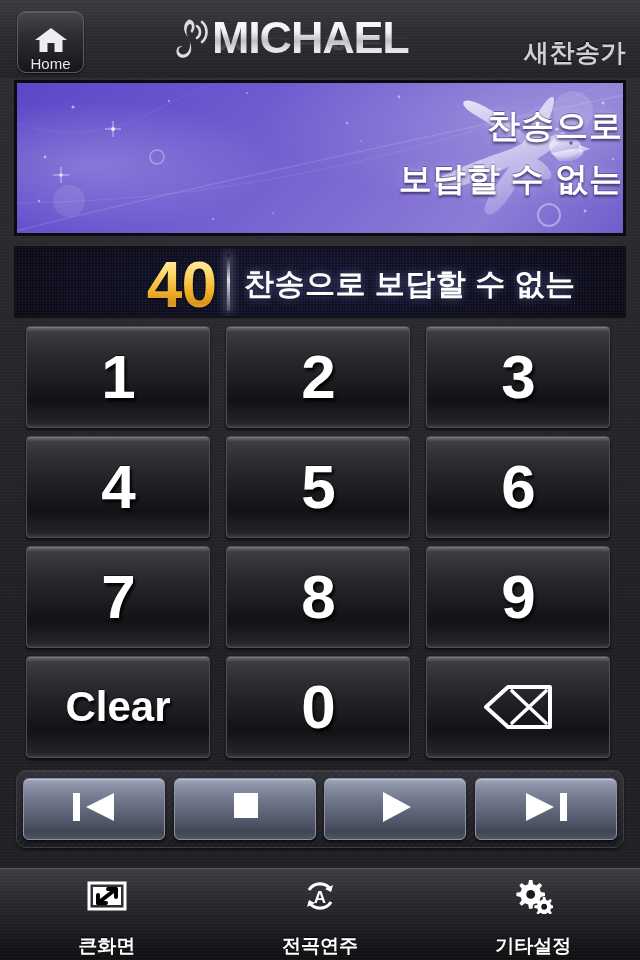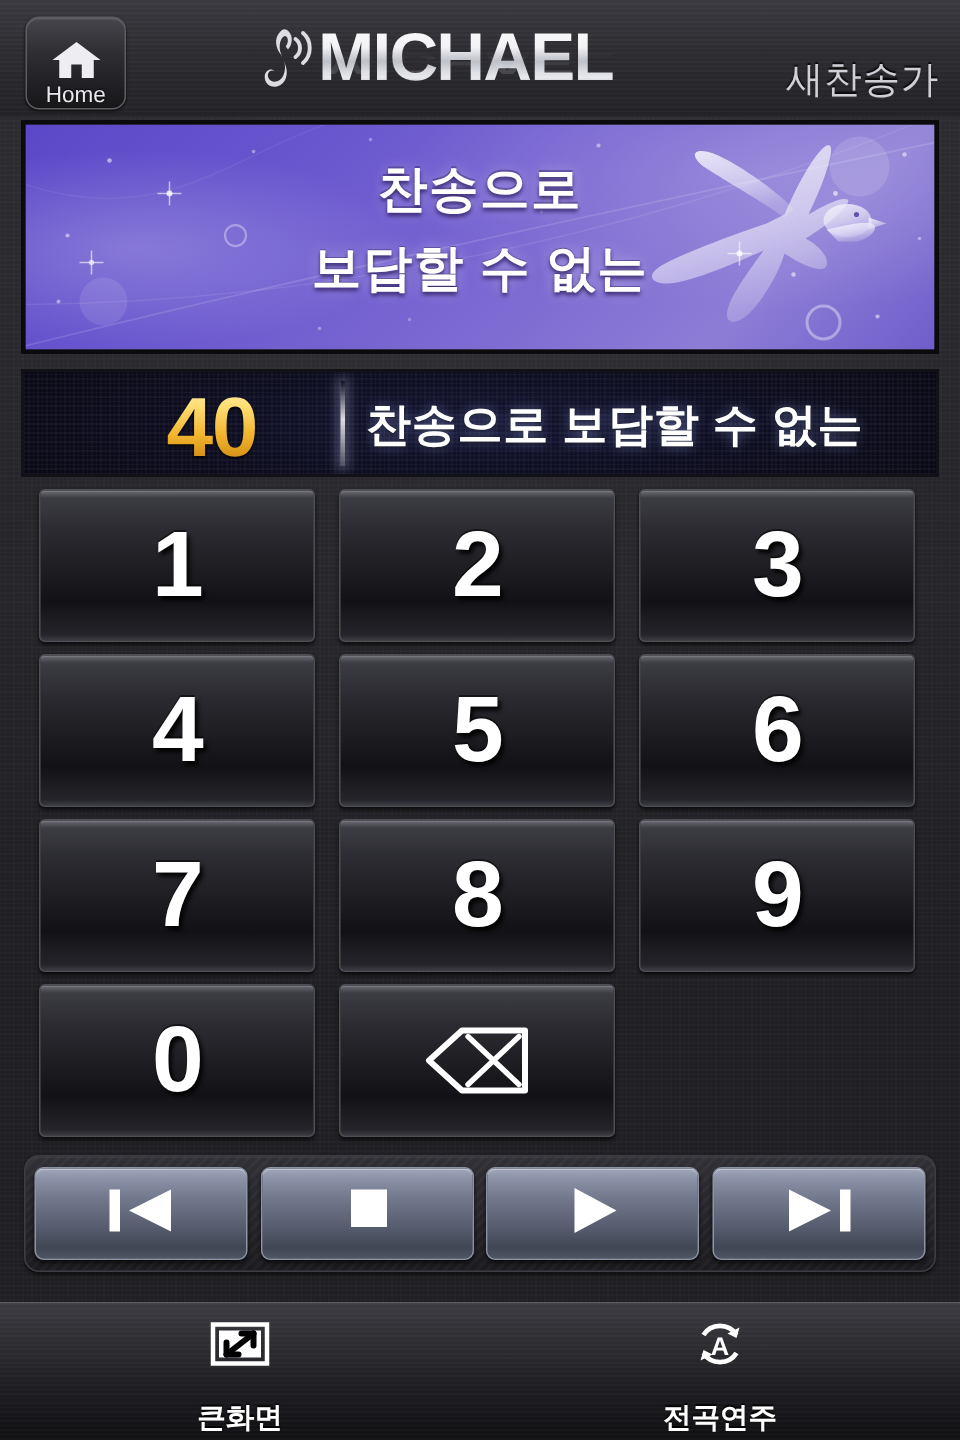--- a/index.html
+++ b/index.html
@@ -63,61 +63,62 @@
     transform: scaleY(-0.45);
     transform-origin: top left;
     background: linear-gradient(180deg, rgba(255,255,255,.30) 0%, rgba(255,255,255,0) 85%);
     -webkit-background-clip: text; background-clip: text; color: transparent;
     -webkit-text-fill-color: transparent;
     opacity: .65;
   }
 
   #book-label {
     position: absolute; right: 14px; top: 36px;
-    color: #cfcfd6; font-size: 25px; font-weight: normal;
+    color: #cfcfd6; font-size: 25px; font-weight: bold;
     letter-spacing: .5px;
     text-shadow: 0 -1px 1px rgba(0,0,0,.85), 0 1px 0 rgba(255,255,255,.06);
   }
 
   
   #banner {
     position: absolute; left: 14px; top: 80px; width: 612px; height: 156px;
     border: 3px solid #0b0b0d;
     background:
       radial-gradient(55% 80% at 12% 55%, rgba(255,255,255,.22) 0%, rgba(255,255,255,0) 55%),
       radial-gradient(70% 100% at 82% 22%, rgba(255,255,255,.16) 0%, rgba(255,255,255,0) 60%),
       linear-gradient(135deg, #5b48c8 0%, #6a58cf 30%, #7d6ad2 58%, #8d7dd6 80%, #6f5ecb 100%);
     overflow: hidden;
   }
   #banner .sparkles { position: absolute; left: 0; top: 0; width: 606px; height: 150px; }
   #banner .dove { position: absolute; right: 2px; top: 2px; width: 210px; height: 148px; opacity: .85; }
   #banner .lines { position: absolute; left: 0; bottom: 0; width: 606px; height: 150px; opacity: .45; }
   #banner-text {
     position: absolute; left: 0; top: 16px; width: 606px;
-    text-align: center; color: #ffffff;
+    text-align: right; color: #ffffff;
     font-size: 33px; font-weight: bold; line-height: 53px;
     letter-spacing: 1px;
     text-shadow: 0 2px 3px rgba(40,24,90,.85), 0 0 10px rgba(255,255,255,.35), 0 -1px 0 rgba(60,40,120,.6);
     white-space: pre-line;
   }
 
   
   #display {
     position: absolute; left: 14px; top: 246px; width: 612px; height: 72px;
     border: 2px solid #121216;
     background-color: #07070d;
     background-image:
       repeating-linear-gradient(0deg, rgba(255,255,255,.035) 0 1px, rgba(0,0,0,0) 1px 3px),
       repeating-linear-gradient(90deg, rgba(255,255,255,.028) 0 1px, rgba(0,0,0,0) 1px 3px),
       radial-gradient(85% 140% at 50% 50%, #141430 0%, #0b0b1a 55%, #05050b 100%);
     overflow: hidden;
   }
   #display-number {
     position: absolute; left: 95px; top: 8px; width: 105px;
-    font-size: 56px; font-weight: bold; line-height: 58px;
+    text-align: right;
+    font-size: 64px; font-weight: bold; line-height: 58px;
     letter-spacing: -1px;
     background: linear-gradient(180deg, #fff0b4 0%, #ffdd72 26%, #f2b52f 58%, #d8941a 82%, #efc254 100%);
     -webkit-background-clip: text; background-clip: text;
     color: transparent; -webkit-text-fill-color: transparent;
     filter: drop-shadow(0 1px 1px rgba(0,0,0,.9));
   }
   #display-divider {
     position: absolute; left: 211px; top: 6px; width: 3px; height: 57px;
     background: linear-gradient(180deg, rgba(255,255,255,0) 0%, rgba(255,255,255,.85) 45%, rgba(255,255,255,.25) 100%);
     box-shadow: 0 0 8px 2px rgba(200,210,255,.35);
@@ -332,20 +333,23 @@
     <span class="key-label">7</span>
   </div>
   <div class="key">
     <span class="key-label">8</span>
   </div>
   <div class="key">
     <span class="key-label">9</span>
   </div>
 
   <div class="key">
+    <span class="key-label small">Clear</span>
+  </div>
+  <div class="key">
     <span class="key-label">0</span>
   </div>
   <div class="key">
     <span class="key-icon">
       <svg viewBox="0 0 72 50" xmlns="http://www.w3.org/2000/svg">
         <path d="M26 5 L68 5 L68 45 L26 45 L4 25 Z" fill="none" stroke="#ffffff" stroke-width="4" stroke-linejoin="round"></path>
         <path d="M30 9 L64 41 M64 9 L30 41" stroke="#ffffff" stroke-width="3.6" stroke-linecap="round"></path>
       </svg>
     </span>
   </div>
@@ -412,13 +416,33 @@
         <path d="M33 7 L31 14 L25 11 Z" fill="#ffffff"></path>
         <path d="M7 29 L9 22 L15 25 Z" fill="#ffffff"></path>
         <text x="20" y="25" font-family="Liberation Sans, sans-serif" font-size="17" font-weight="bold" fill="#ffffff" text-anchor="middle">A</text>
       </svg>
     </span>
     <span class="tb-label">전곡연주</span>
   </div>
 
 
 
+  <div class="tb-item">
+    <span class="tb-icon">
+      <svg viewBox="0 0 40 36" xmlns="http://www.w3.org/2000/svg">
+        <g fill="#ffffff">
+          <path d="M16 2 L19.4 2 L20.2 6.2 L23.4 7.5 L26.7 5 L29.1 7.4 L26.6 10.7 L27.9 13.9 L32 14.7
+                   L32 18.1 L27.9 18.9 L26.6 22.1 L29.1 25.4 L26.7 27.8 L23.4 25.3 L20.2 26.6 L19.4 30.7
+                   L16 30.7 L15.2 26.6 L12 25.3 L8.7 27.8 L6.3 25.4 L8.8 22.1 L7.5 18.9 L3.4 18.1
+                   L3.4 14.7 L7.5 13.9 L8.8 10.7 L6.3 7.4 L8.7 5 L12 7.5 L15.2 6.2 Z"></path>
+          <circle cx="17.7" cy="16.4" r="4.4" fill="#1a1a1a"></circle>
+          <path d="M30 19 L32.3 19 L32.9 21.8 L35 22.7 L37.3 21 L38.9 22.6 L37.2 24.9 L38.1 27
+                   L40.9 27.6 L40.9 29.9 L38.1 30.5 L37.2 32.6 L38.9 34.9 L37.3 36.5 L35 34.8
+                   L32.9 35.7 L32.3 38.5 L30 38.5 L29.4 35.7 L27.3 34.8 L25 36.5 L23.4 34.9
+                   L25.1 32.6 L24.2 30.5 L21.4 29.9 L21.4 27.6 L24.2 27 L25.1 24.9 L23.4 22.6
+                   L25 21 L27.3 22.7 L29.4 21.8 Z"></path>
+          <circle cx="31.15" cy="28.75" r="2.9" fill="#1a1a1a"></circle>
+        </g>
+      </svg>
+    </span>
+    <span class="tb-label">기타설정</span>
+  </div>
 </div>
 
 </body></html>

